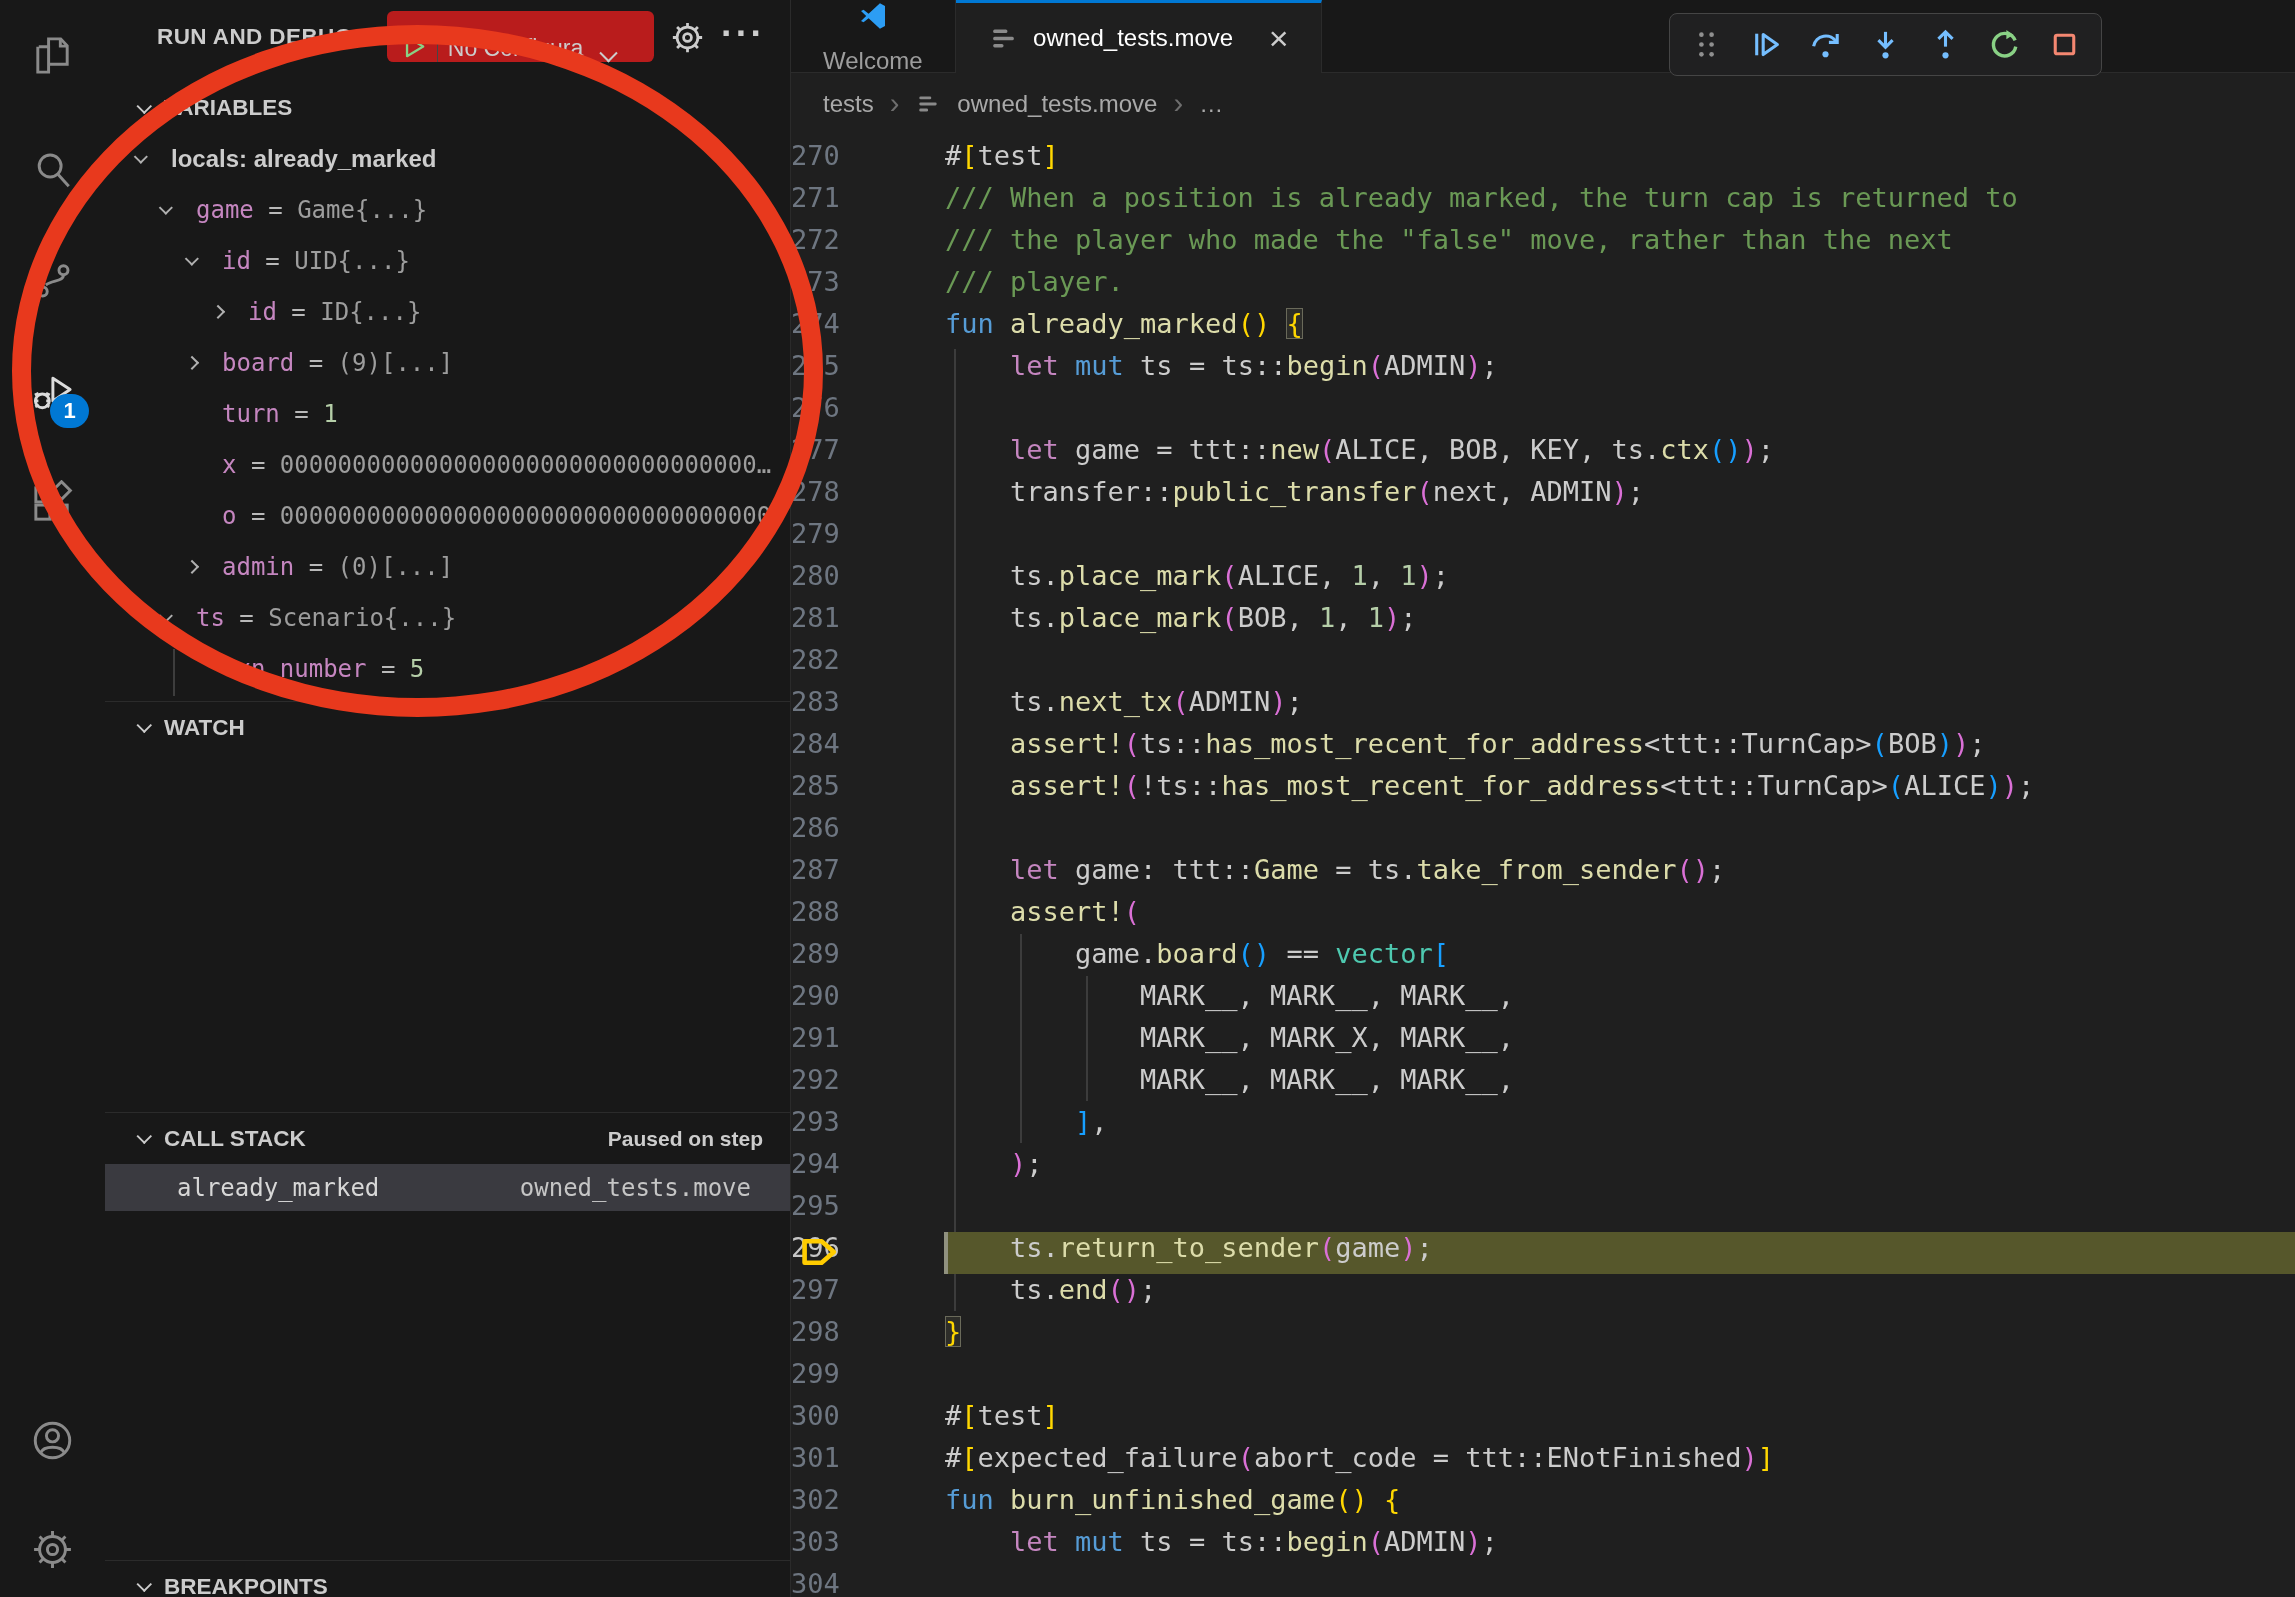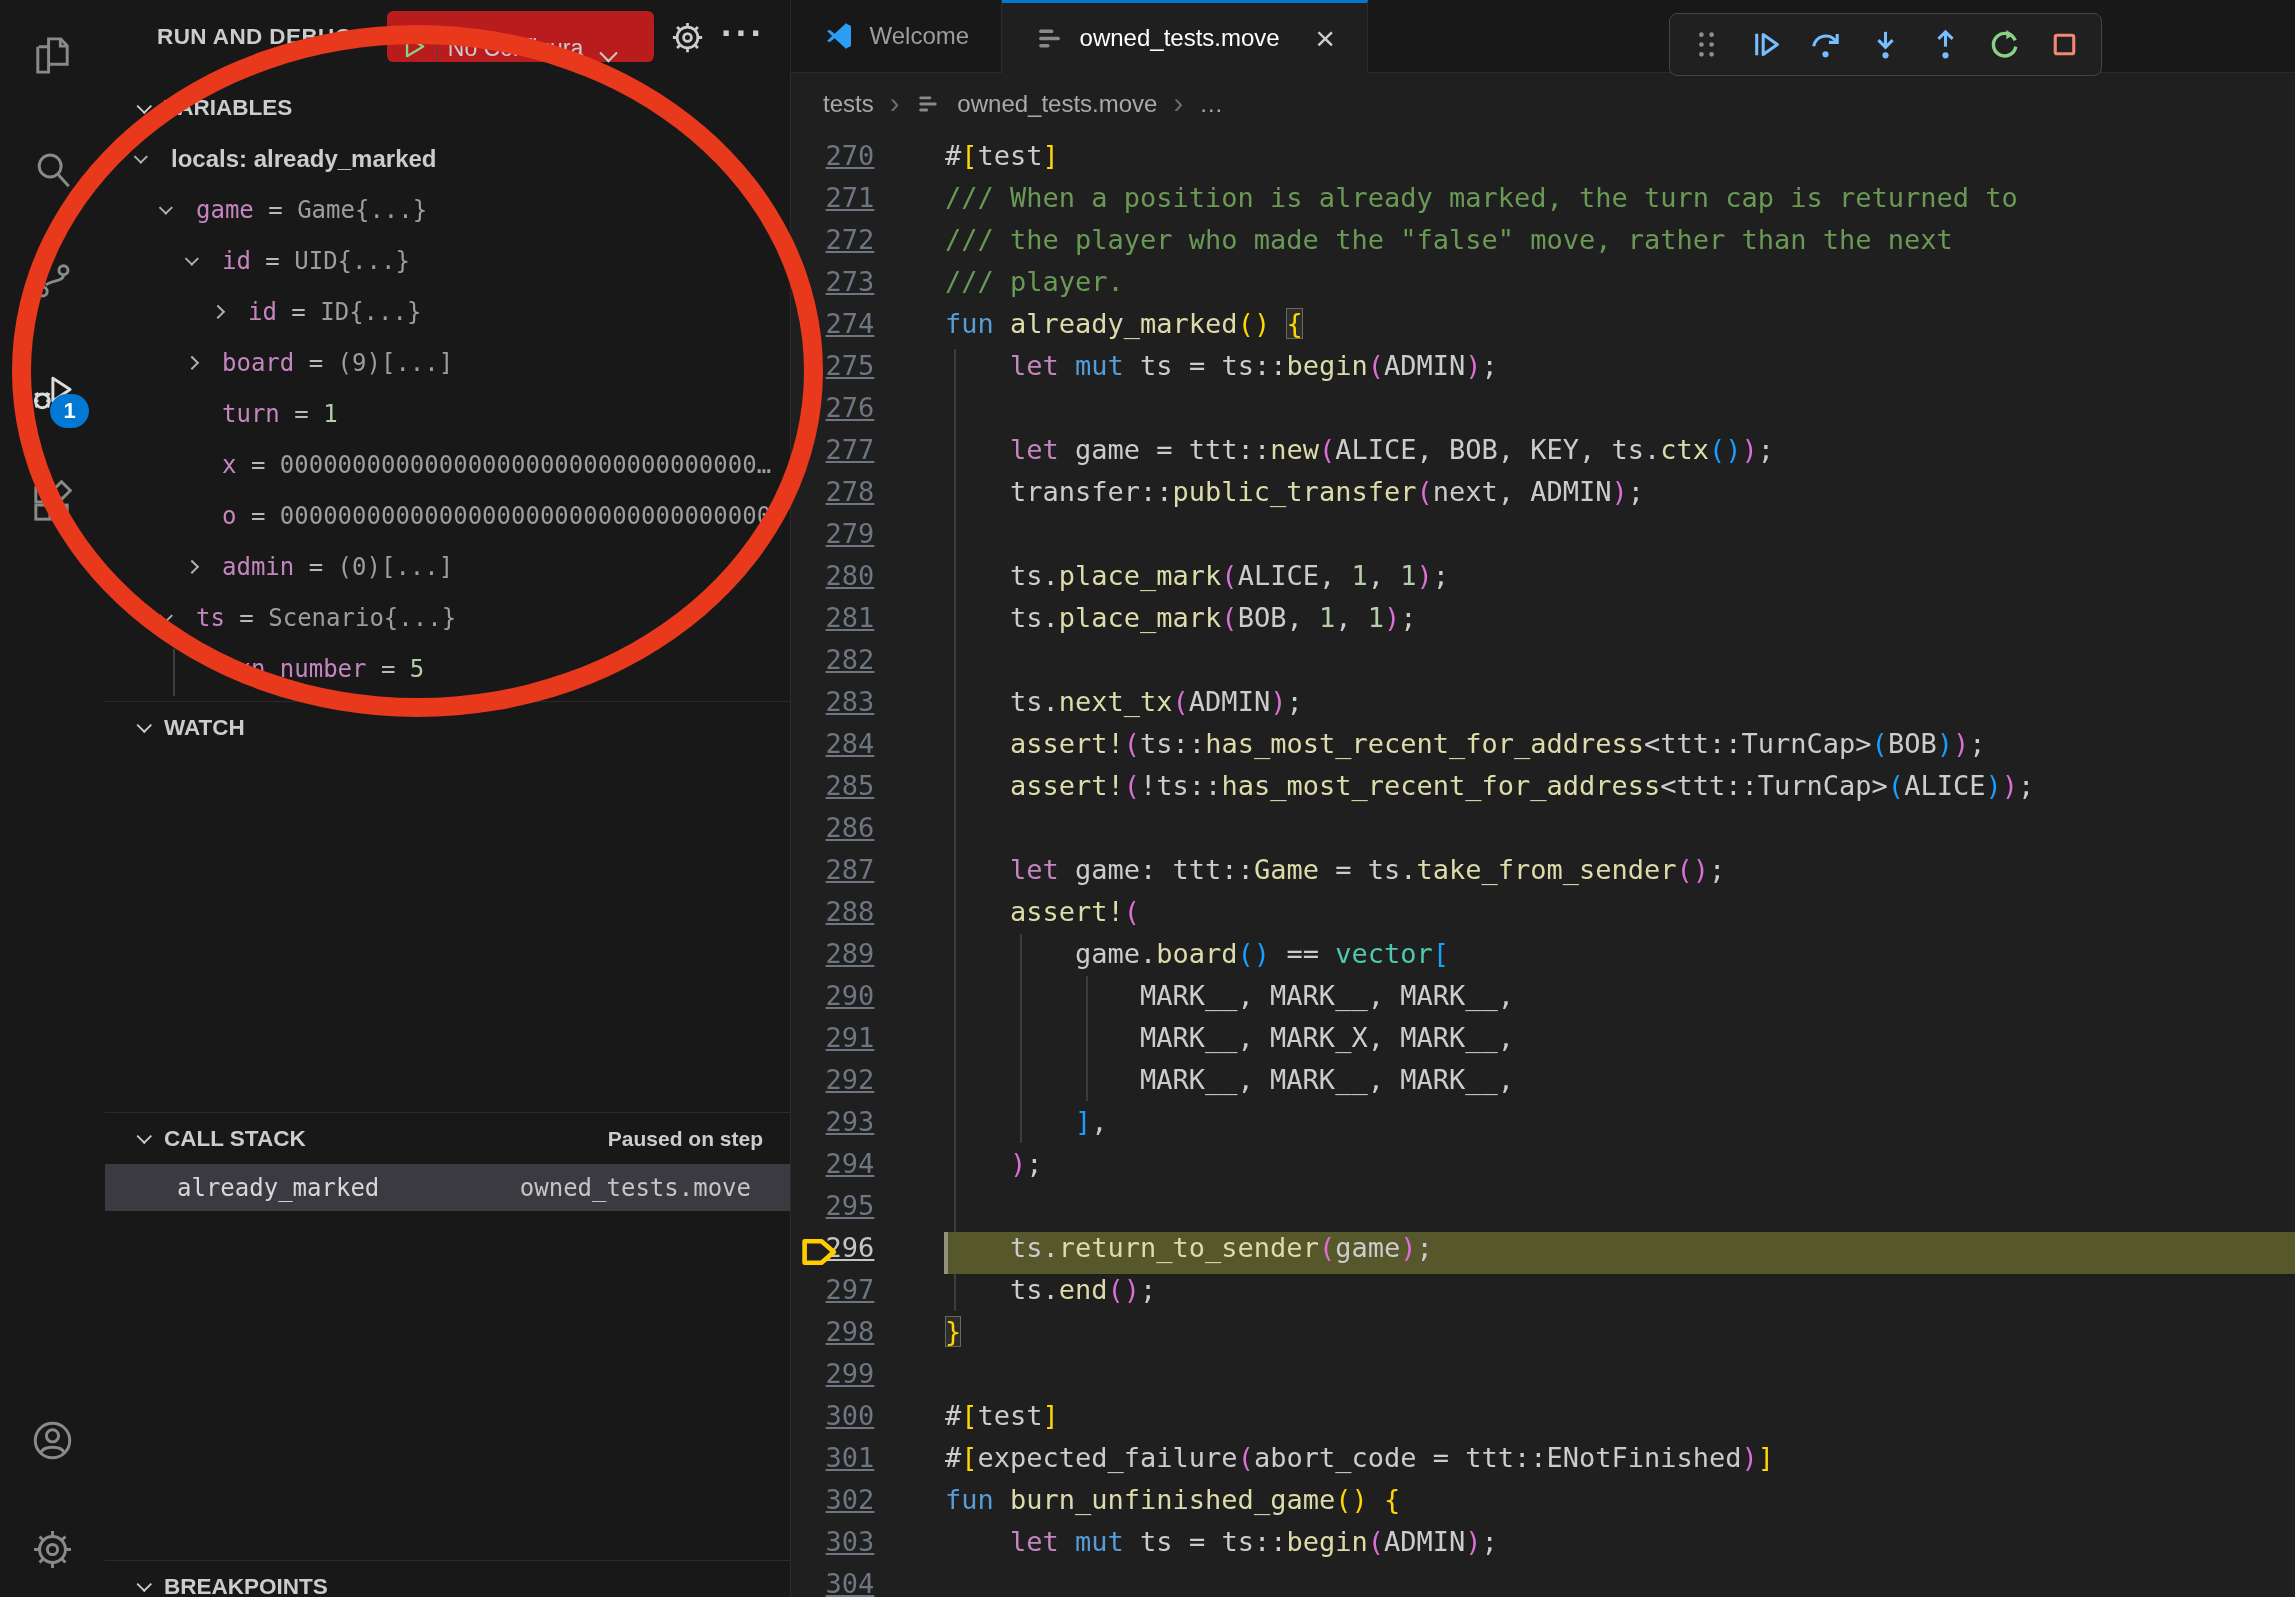--- a/index.html
+++ b/index.html
@@ -52,39 +52,39 @@
   .ts-guide { position:absolute; left:68px; top:576px; width:1.6px; height:47px; background:#3d3d3d; }
 
   .cs-frame { height:47px; margin-top:0; background:#3a3a40; display:flex; align-items:center; padding:0 39px 0 72px; font:24px "DejaVu Sans Mono",monospace; color:#d7d7d7; }
   .cs-frame-name { flex:1; }
   .cs-frame-file { color:#c5c5c5; }
 
   
   .editor { position:absolute; left:791px; top:0; right:0; height:100%; background:#1f1f1f; }
   .tabbar { position:absolute; left:0; top:0; right:0; height:73px; background:#181818; display:flex; }
   .tab { display:flex; align-items:center; gap:14.5px; padding:0 32px; font-size:24px; border-right:0.8px solid #2b2b2b; position:relative; }
-  .tab.inactive { color:#9d9d9d; border-bottom:0.8px solid #2b2b2b; }
+  .tab.inactive { color:#9d9d9d; border-bottom:0.8px solid #2b2b2b;flex-direction:column; }
   .tab.active { background:#1f1f1f; color:#ffffff; border-top:3.2px solid #0078d4; }
   .tab svg { flex:none; }
   .tab-close { font-size:34px; color:#cccccc; margin-left:21px; line-height:1; }
   .tab-fill { flex:1; border-bottom:0.8px solid #2b2b2b; }
   .breadcrumbs { position:absolute; left:0; top:73px; right:0; height:61px; display:flex; align-items:center; gap:16px; padding-left:32px; font-size:24px; color:#a9a9a9; background:#1f1f1f; }
   .bc-sep { color:#6e6e6e; font-size:29px; }
 
   
   .debug-toolbar { position:absolute; left:1669px; top:13px; width:433px; height:63px; background:#202021; border:0.8px solid #454545; border-radius:8px; display:flex; align-items:center; justify-content:space-around; padding:0 6.4px; z-index:20; }
   .dtb { width:45px; height:45px; display:flex; align-items:center; justify-content:center; }
   .dtb svg { width:37px; height:37px; }
 
   
   .code-area { position:absolute; left:0; top:134px; right:0; bottom:0; overflow:hidden; padding-top:5.6px; }
   .iguide { position:absolute; width:1.6px; background:#3c3c3c; z-index:0; }
   .code-lines { position:relative; z-index:1; }
   .code-line { display:flex; height:42px; line-height:42px; font:27px "DejaVu Sans Mono",monospace; position:relative; }
-  .gutter { flex:0 0 154px; text-align:center; padding-right:36px; color:#6e7681; position:relative; z-index:2;text-decoration:underline; }
+  .gutter { flex:0 0 154px; text-align:left; padding-right:36px; color:#6e7681; position:relative; z-index:2; }
   .content { white-space:pre; color:#cccccc; position:relative; z-index:2; }
   .line-hl { position:absolute; left:153px; right:0; top:0; bottom:0; background:#56572b; border-left:4px solid #90917f; z-index:1; }
   .code-line.current .gutter { color:#c6c6c6; }
   .cur-icon { position:absolute; left:9.7px; top:4.8px; z-index:3; }
   .tk-w{color:#cccccc}.tk-c{color:#6a9955}.tk-b{color:#569cd6}.tk-p{color:#c586c0}
   .tk-f{color:#dcdcaa}.tk-t{color:#4ec9b0}.tk-n{color:#b5cea8}
   .tk-g{color:#ffd700}.tk-m{color:#da70d6}.tk-u{color:#179fff}
   .tk-gx{color:#ffd700; outline:1.6px solid #6a6a5a; outline-offset:-1.6px; background:rgba(110,110,90,.18);}
 
   

